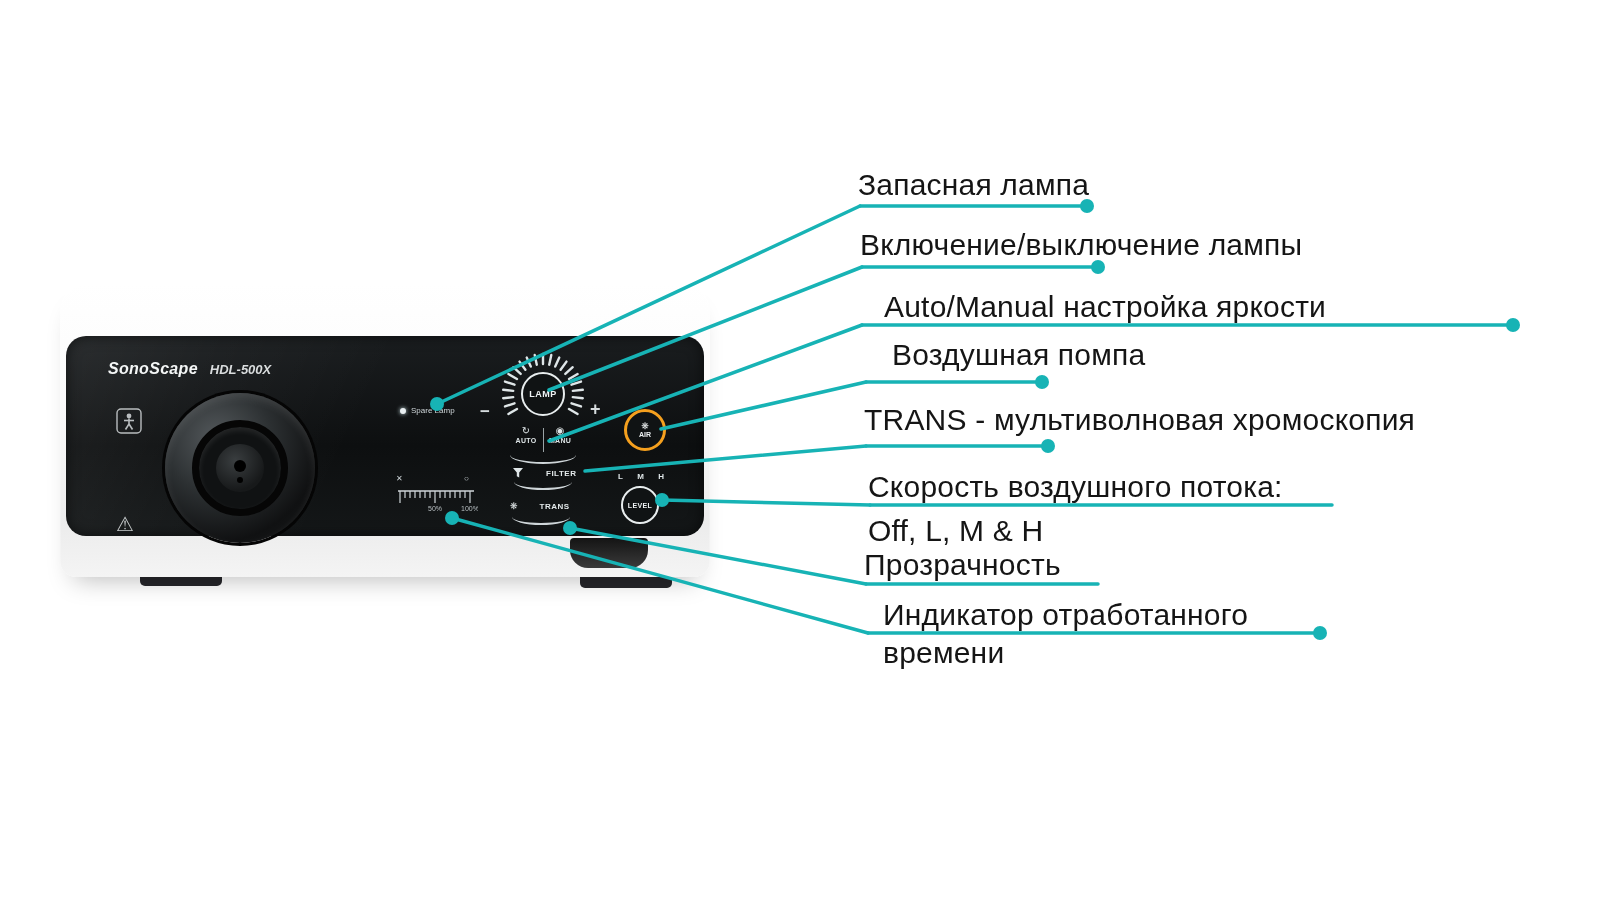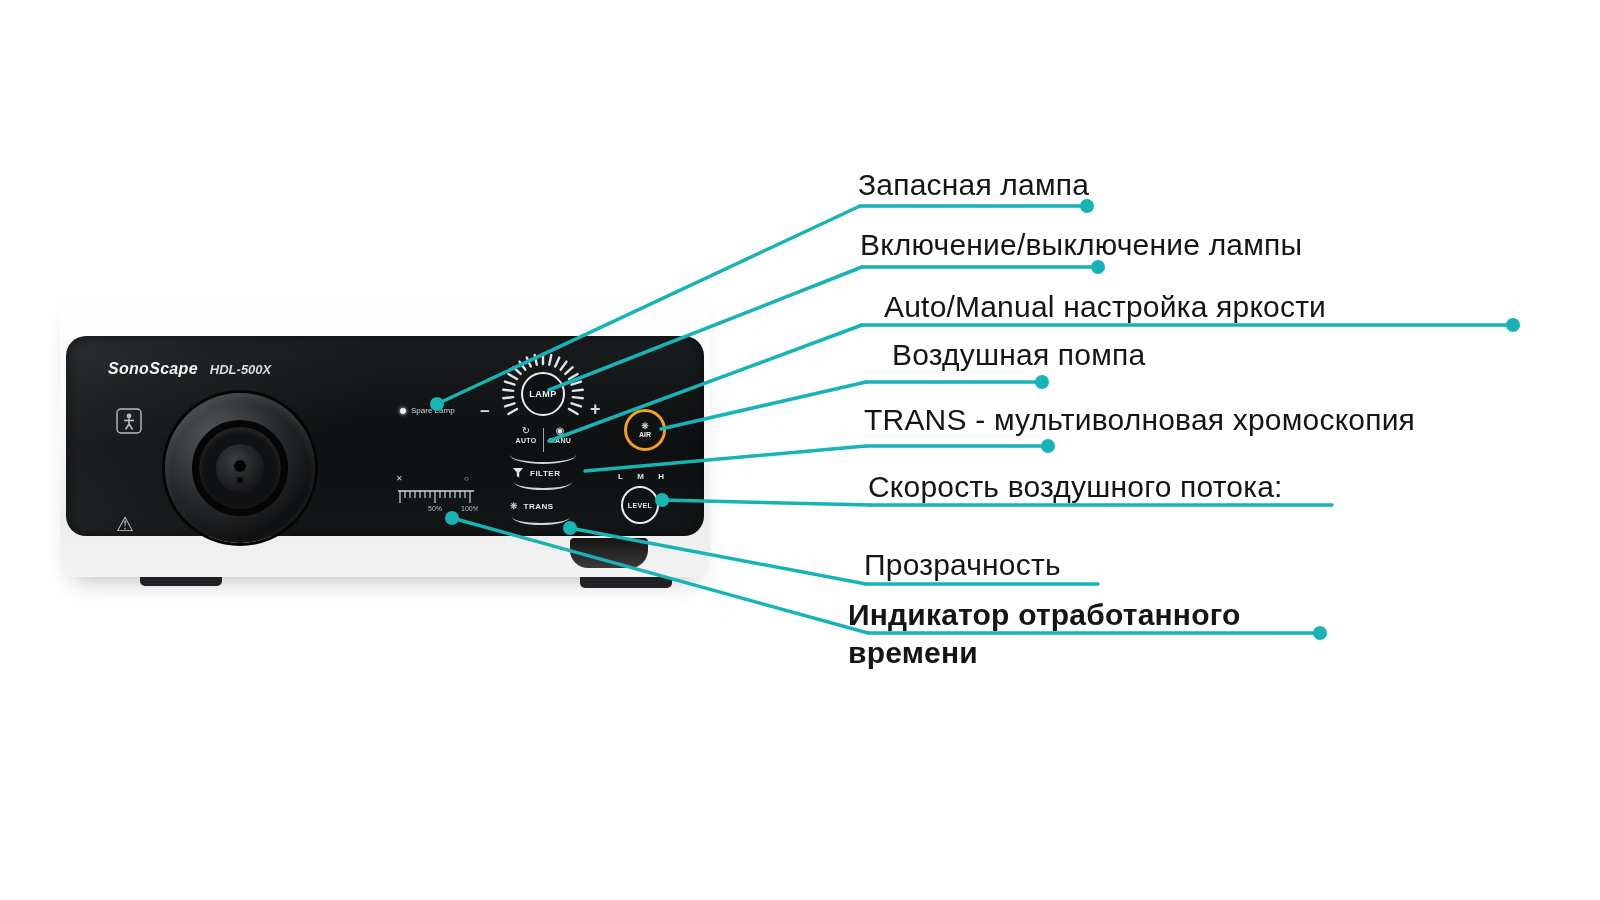--- a/index.html
+++ b/index.html
@@ -54,21 +54,21 @@
   .am .ic{font-size:10px;line-height:10px;}
   .am .lb{font-size:7px;font-weight:bold;letter-spacing:.3px;}
   .am .div{width:1px;background:#9aa3a6;height:24px;margin-top:2px;}
   .bracket{position:absolute;height:8px;border-bottom:2px solid #cfd6d9;
            border-radius:0 0 33px 33px / 0 0 9px 9px;}
 
   .air-btn{left:558px;top:73px;width:42px;height:42px;border:3px solid #f5a01e;gap:0;}
   .air-btn .ic{font-size:9px;line-height:9px;color:#f2f6f7;}
   .air-btn .lb{font-size:7px;font-weight:bold;}
 
-  .frow{position:absolute;display:flex;align-items:center;gap:6px;color:#e3e9ea;}
+  .frow{position:absolute;display:flex;align-items:center;gap:22px;color:#e3e9ea;}
   .frow .lb{font-size:8px;font-weight:bold;letter-spacing:.5px;}
   .frow .ic{font-size:9px;line-height:9px;}
 
   .lmh{position:absolute;left:552px;top:136px;width:46px;display:flex;justify-content:space-between;
        font-size:8px;color:#dfe6e8;font-weight:bold;}
   .level-btn{left:555px;top:150px;width:38px;height:38px;border:2px solid #e8edee;font-size:7px;
              font-weight:bold;letter-spacing:.4px;}
 
   .meter{position:absolute;left:330px;top:150px;}
   .meter-ic{position:absolute;font-size:8px;color:#cfd6d9;}
@@ -261,22 +261,23 @@
     <span>Auto/Manual настройка яркости</span>
   </div>
   <div class="label" style="left:864px;top:336px;margin-left:28px;">
     <span>Воздушная помпа</span>
   </div>
   <div class="label" style="left:864px;top:401px;">
     <span>TRANS - мультиволновая хромоскопия</span>
   </div>
   <div class="label" style="left:868px;top:468px;">
     <div>Скорость воздушного потока:</div>
+    <div style="margin-top:6px;">Off, L, M &amp; H</div>
   </div>
   <div class="label" style="left:864px;top:546px;">
     <span>Прозрачность</span>
   </div>
-  <div class="label" style="left:848px;top:596px;font-weight:bold;">
+  <div class="label" style="left:883px;top:596px;">
     <div>Индикатор отработанного</div>
     <div style="">времени</div>
   </div>
 
 </div>
 
 </body></html>

